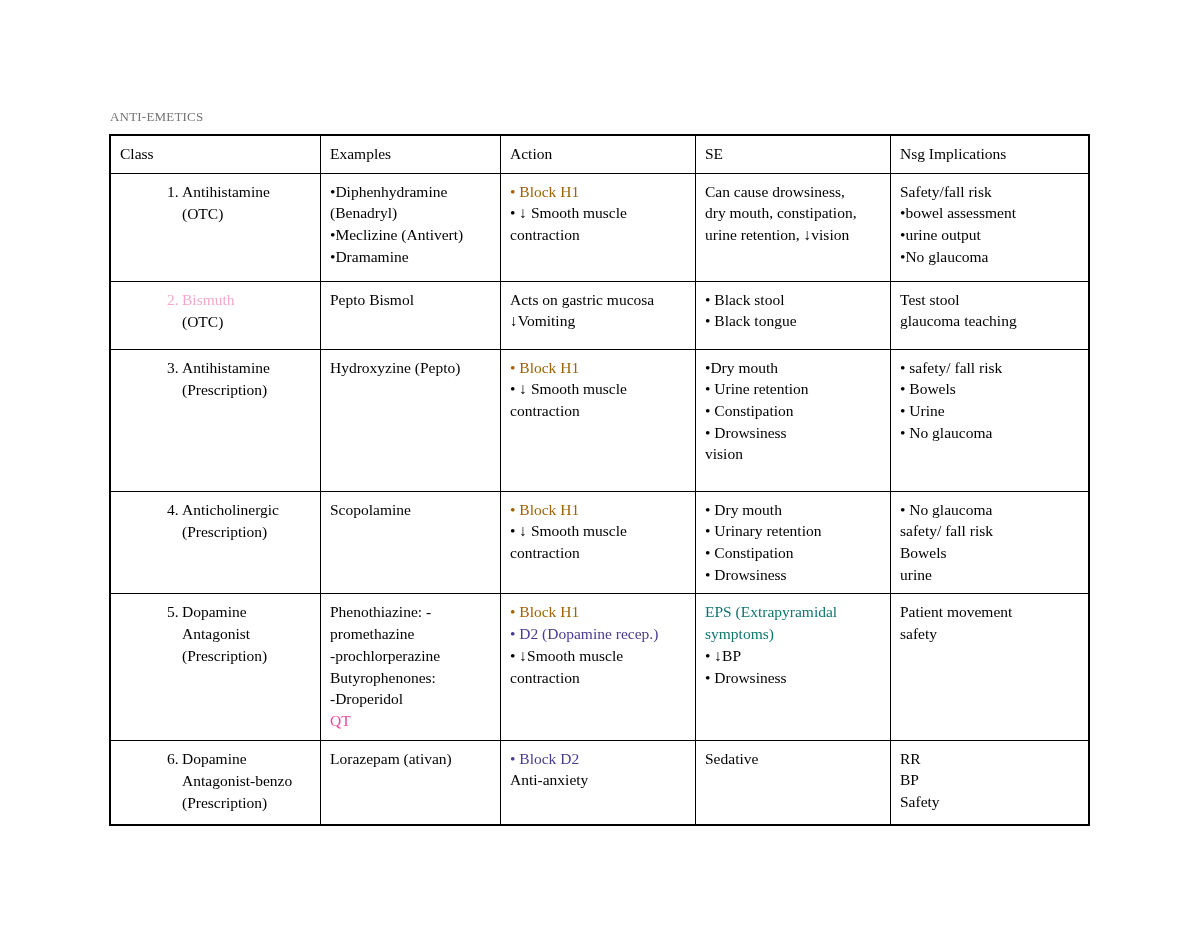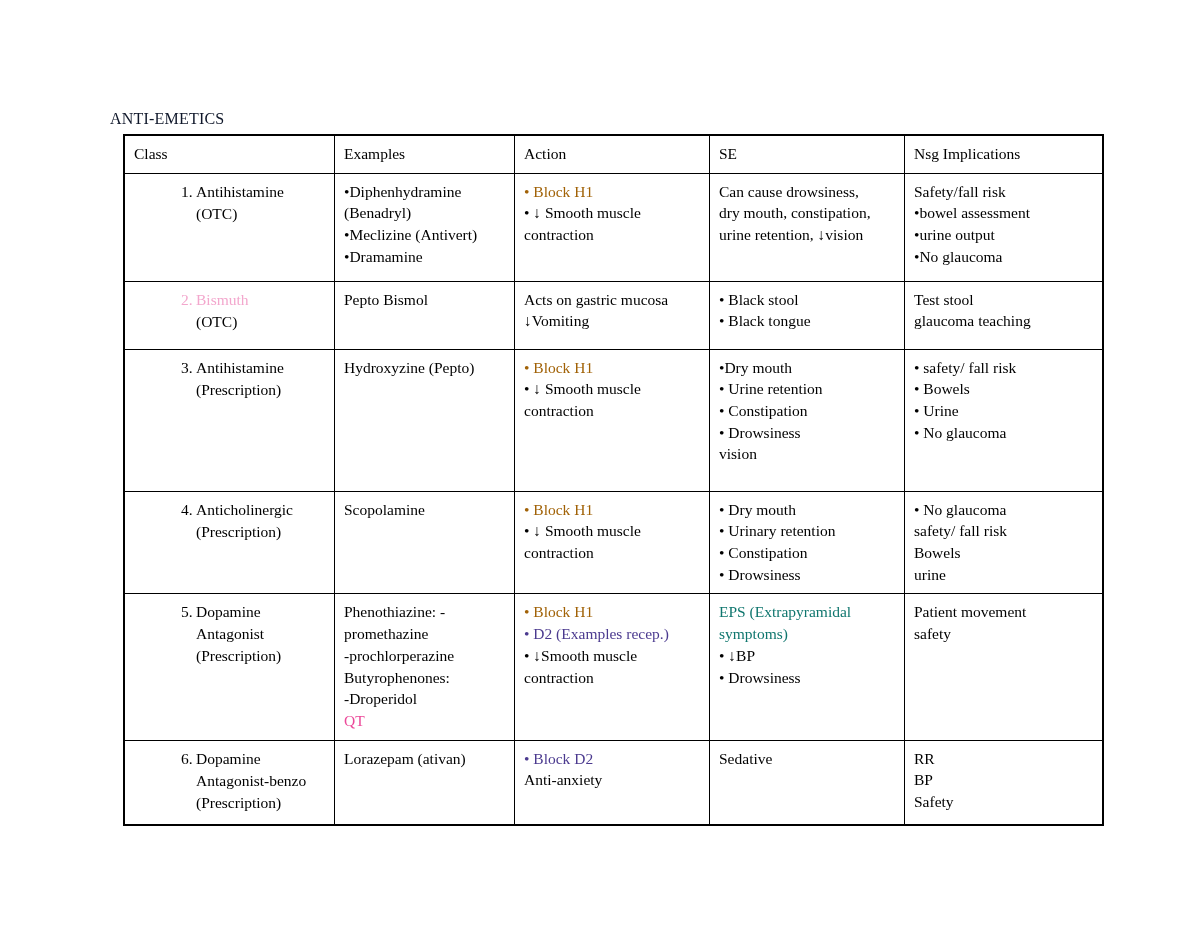--- a/index.html
+++ b/index.html
@@ -17,24 +17,24 @@
   .page {
     position: relative;
     width: 1200px;
     height: 927px;
     background: #ffffff;
   }
   .doc-title {
     position: absolute;
     left: 110px;
     top: 110px;
-    font-size: 16px;
+    font-size: 13px;
     letter-spacing: 0.2px;
     line-height: 1.1;
-    color: #0f172a;
+    color: #737373;
     white-space: nowrap;
   }
   table.anti-emetics {
     position: absolute;
     left: 110px;
     top: 135px;
     width: 978px;
     border-collapse: collapse;
     table-layout: fixed;
   }
@@ -42,21 +42,20 @@
     border: 1px solid #000000;
     vertical-align: top;
     padding: 7px 8px 8px 9px;
     font-size: 15.5px;
     line-height: 1.40;
     color: #000;
   }
   
   table.anti-emetics {
     outline: 1px solid #000;
-    margin-left: 14px;
   }
   .col-class   { width: 210px; }
   .col-ex      { width: 180px; }
   .col-action  { width: 195px; }
   .col-se      { width: 195px; }
   .col-nsg     { width: 198px; }
 
   .hdr td { height: 20px; padding-top: 8px; padding-bottom: 10px; }
 
   .cell-lines > div { white-space: normal; }
@@ -245,21 +244,21 @@
         <td class="cell-lines">
           <div>Phenothiazine: -</div>
           <div>promethazine</div>
           <div>-prochlorperazine</div>
           <div>Butyrophenones:</div>
           <div>-Droperidol</div>
           <div class="orange">QT</div>
         </td>
         <td class="cell-lines">
           <div class="blue">• Block H1</div>
-          <div class="purple">• D2 (Examples recep.)</div>
+          <div class="purple">• D2 (Dopamine recep.)</div>
           <div>• ↓Smooth muscle</div>
           <div>contraction</div>
         </td>
         <td class="cell-lines">
           <div class="green">EPS (Extrapyramidal</div>
           <div class="green">symptoms)</div>
           <div>• ↓BP</div>
           <div>• Drowsiness</div>
         </td>
         <td class="cell-lines">

